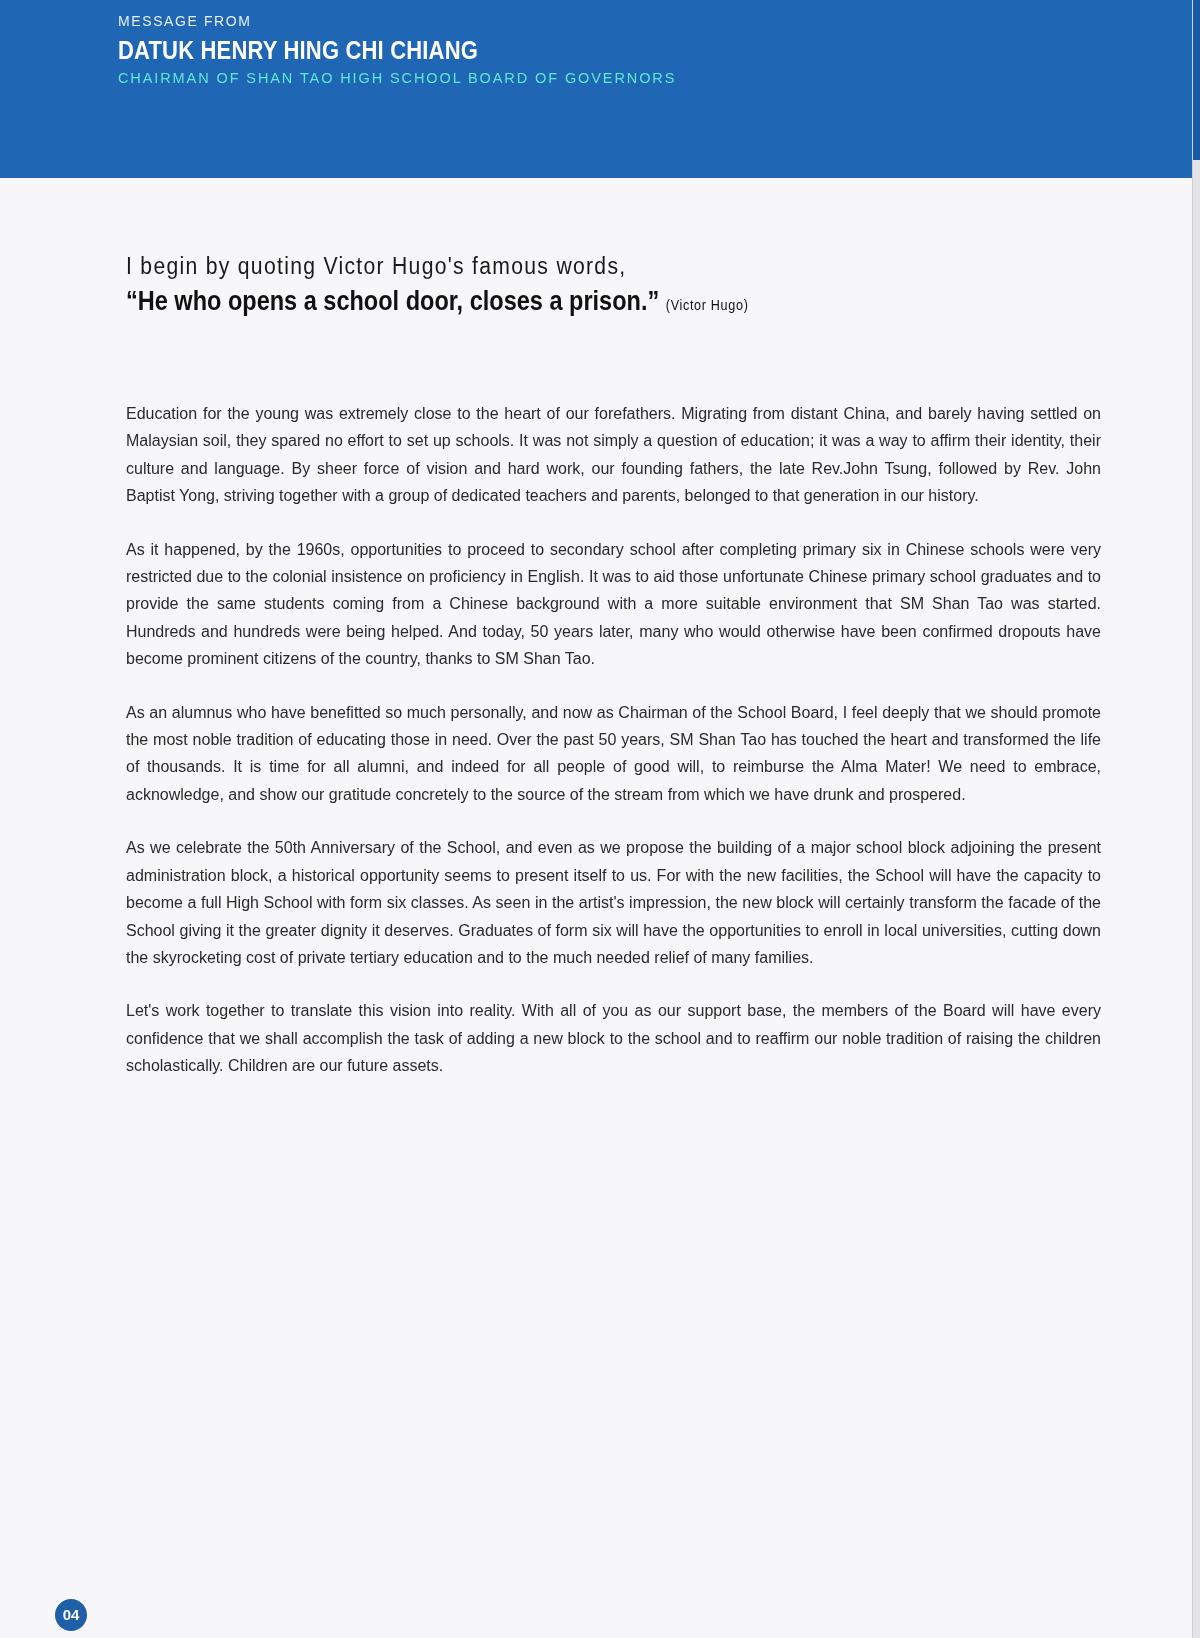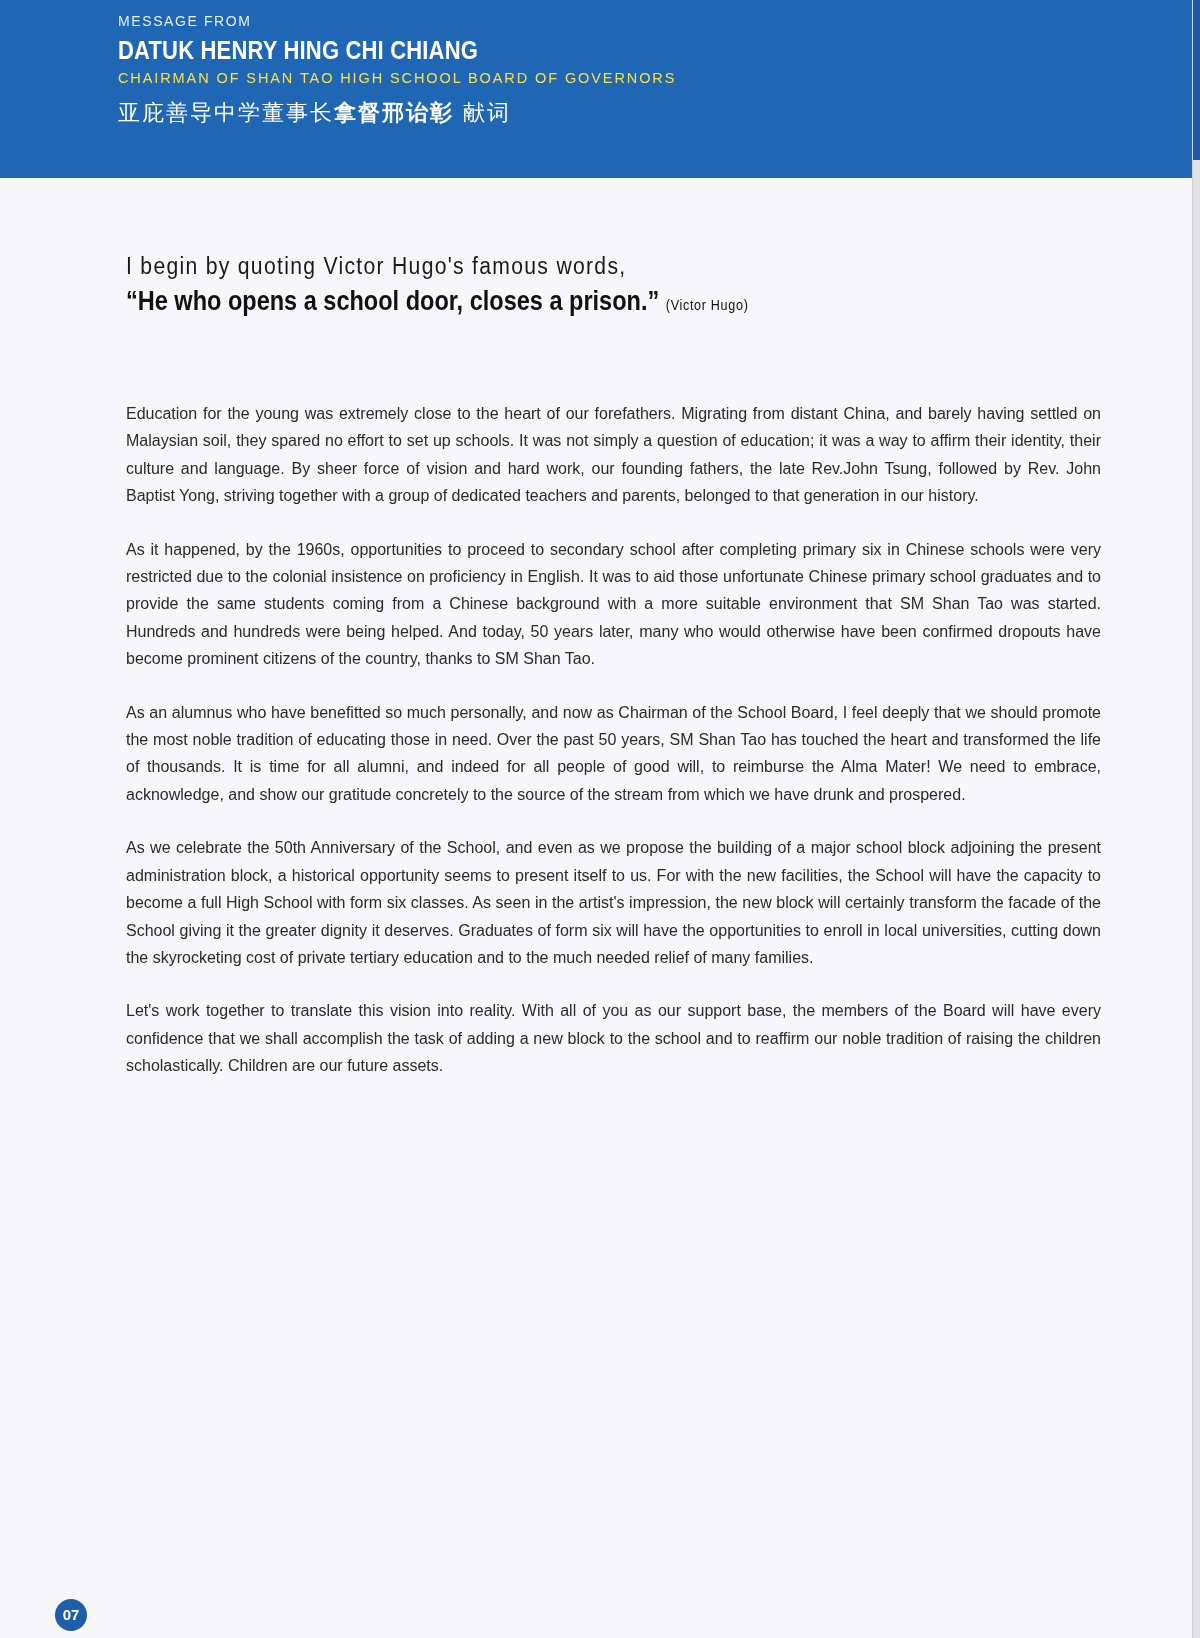--- a/index.html
+++ b/index.html
@@ -16,21 +16,21 @@
     position: absolute; left: 118px; top: 13px;
     color: #e8eef8; font-size: 14px; letter-spacing: 1.6px;
   }
   .header .name {
     position: absolute; left: 118px; top: 36px;
     color: #ffffff; font-size: 25px; font-weight: bold; letter-spacing: 0.2px;
     transform: scaleX(0.88); transform-origin: left top;
   }
   .header .role {
     position: absolute; left: 118px; top: 70px;
-    color: #fde047; font-size: 14.5px; letter-spacing: 1.9px;
+    color: #5eead4; font-size: 14.5px; letter-spacing: 1.9px;
   }
   .header .cn {
     position: absolute; left: 118px; top: 98px;
     color: #ffffff; font-size: 22px; letter-spacing: 2px;
     font-family: "DejaVu Sans", sans-serif;
   }
   .header .cn b { font-weight: bold; }
   .edge {
     position: absolute; right: 0; top: 0; width: 7px; height: 1638px;
     background: #e3e3e6; border-left: 1px solid #cfcfd4;
@@ -61,36 +61,32 @@
     font-size: 15px; font-weight: bold; text-align: center; line-height: 32px;
   }
 </style>
 </head>
 <body>
 
 <div class="header">
   <div class="kicker">MESSAGE FROM</div>
   <div class="name">DATUK HENRY HING CHI CHIANG</div>
   <div class="role">CHAIRMAN OF SHAN TAO HIGH SCHOOL BOARD OF GOVERNORS</div>
-  <div class="cn">
-    <span>亚庇善导中学董事长</span><b>拿督邢诒彰</b>
-    <span>献词</span>
-  </div>
 </div>
 
 <div class="edge"></div>
 <div class="edge-top"></div>
 
 <div class="intro">I begin by quoting Victor Hugo's famous words,</div>
 <div class="quote">
   <span>“He who opens a school door, closes a prison.”</span>
   <span class="attrib">(Victor Hugo)</span>
 </div>
 
 <div class="body">
   <p>Education for the young was extremely close to the heart of our forefathers. Migrating from distant China, and barely having settled on Malaysian soil, they spared no effort to set up schools. It was not simply a question of education; it was a way to affirm their identity, their culture and language. By sheer force of vision and hard work, our founding fathers, the late Rev.John Tsung, followed by Rev. John Baptist Yong, striving together with a group of dedicated teachers and parents, belonged to that generation in our history.</p>
   <p>As it happened, by the 1960s, opportunities to proceed to secondary school after completing primary six in Chinese schools were very restricted due to the colonial insistence on proficiency in English. It was to aid those unfortunate Chinese primary school graduates and to provide the same students coming from a Chinese background with a more suitable environment that SM Shan Tao was started. Hundreds and hundreds were being helped. And today, 50 years later, many who would otherwise have been confirmed dropouts have become prominent citizens of the country, thanks to SM Shan Tao.</p>
   <p>As an alumnus who have benefitted so much personally, and now as Chairman of the School Board, I feel deeply that we should promote the most noble tradition of educating those in need.  Over the past 50 years, SM Shan Tao has touched the heart and transformed the life of thousands. It is time for all alumni, and indeed for all people of good will, to reimburse the Alma Mater! We need to embrace, acknowledge, and show our gratitude concretely to the source of the stream from which we have drunk and prospered.</p>
   <p>As we celebrate the 50th Anniversary of the School, and even as we propose the building of a major school block adjoining the present administration block, a historical opportunity seems to present itself to us. For with the new facilities, the School will have the capacity to become a full High School with form six classes. As seen in the artist's impression, the new block will certainly transform the facade of the School giving it the greater dignity it deserves. Graduates of form six will have the opportunities to enroll in local universities, cutting down the skyrocketing cost of private tertiary education and to the much needed relief of many families.</p>
   <p>Let's work together to translate this vision into reality. With all of you as our support base, the members of the Board will have every confidence that we shall accomplish the task of adding a new block to the school and to reaffirm our noble tradition of raising the children scholastically. Children are our future assets.</p>
 </div>
 
-<div class="page-num">07</div>
+<div class="page-num">04</div>
 
 </body></html>

